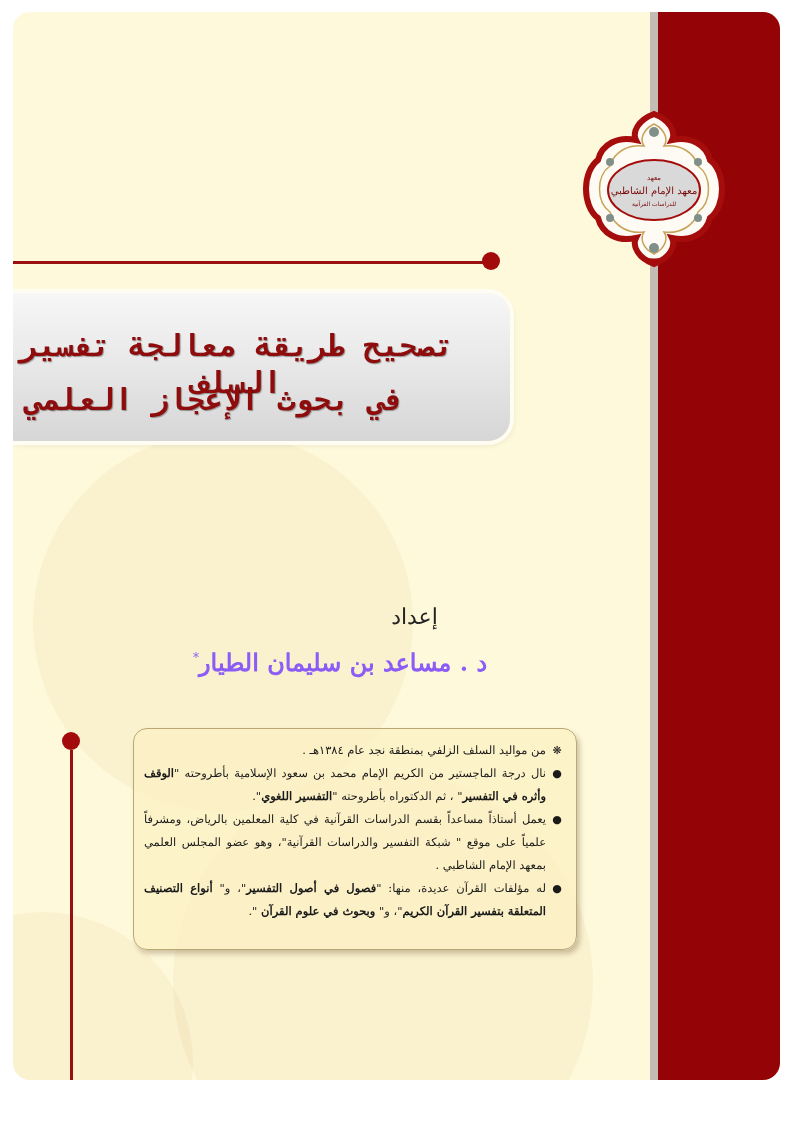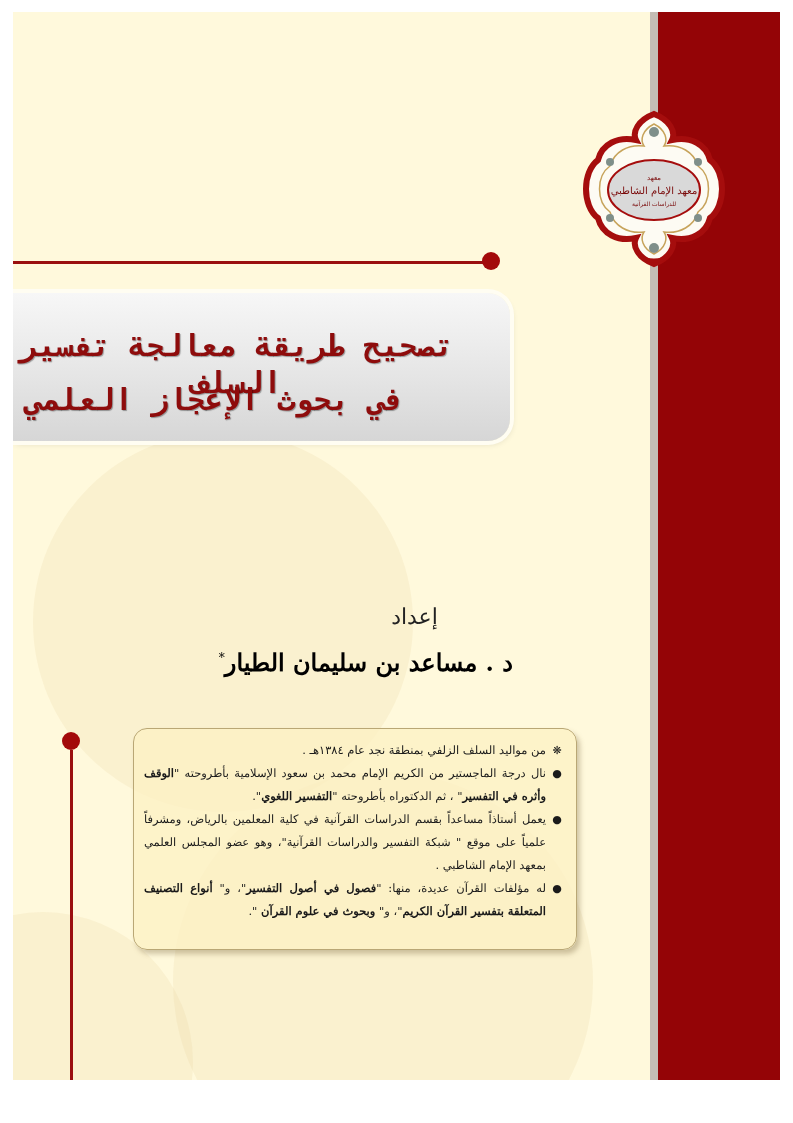--- a/index.html
+++ b/index.html
@@ -1,30 +1,30 @@
 <!DOCTYPE html>
 <html><head>
 <meta charset="utf-8">
 <style>
   html, body { margin:0; padding:0; background:#ffffff; }
   body { width:793px; height:1123px; position:relative; overflow:hidden; font-family:"DejaVu Serif", serif; }
-  .page { position:absolute; left:13px; top:12px; width:767px; height:1068px; background:#fff9dc; overflow:hidden; }
+  .page { position:absolute; left:13px; top:12px; width:767px; height:1068px; background:#fff9dc; overflow:hidden;border-radius:17px; }
   .bg-swirl { position:absolute; border-radius:50%; background:rgba(225,205,150,0.18); }
   .grey-strip { position:absolute; left:637px; top:0; width:8px; height:1068px; background:#c4bcb4; }
   .red-band { position:absolute; left:645px; top:0; width:122px; height:1068px; background:#940406; }
   .emblem { position:absolute; left:567px; top:98px; width:148px; height:158px; }
   .h-line { position:absolute; left:0; top:249px; width:474px; height:3px; background:#9a0f0f; }
   .h-dot { position:absolute; left:469px; top:240px; width:18px; height:18px; border-radius:50%; background:#a30a0a; }
   .title-box { position:absolute; left:0; top:281px; width:497px; height:148px; border-radius:0 22px 22px 0;
      background:linear-gradient(180deg,#f7f7f7 0%,#e4e4e4 60%,#d6d6d6 100%); box-shadow:0 0 0 4px #fffdf2, 2px 3px 6px rgba(0,0,0,0.12); }
   .title-line { position:absolute; right:50px; left:0; text-align:center; direction:rtl; color:#8e0c0c; font-family:Liberation Mono, monospace; font-weight:bold; font-size:30px; text-shadow:1px 1px 1px rgba(0,0,0,0.35);margin-top:11px; }
   .title-line.l1 { top:24px; }
   .title-line.l2 { top:78px; right:95px; }
   .prepared { position:absolute; left:0; width:767px; top:592px; text-align:center; direction:rtl; font-size:22px; color:#222; padding-left:36px; box-sizing:border-box; }
-  .author { position:absolute; left:180px; width:320px; top:636px; text-align:right; direction:rtl; font-size:24px; font-weight:bold; color:#000000; }
+  .author { position:absolute; left:180px; width:320px; top:636px; text-align:left; direction:rtl; font-size:24px; font-weight:bold; color:#8b5cf6; }
   .author sup { font-size:12px; font-weight:normal; }
   .v-line { position:absolute; left:57px; top:738px; width:3px; height:340px; background:#9a0f0f; }
   .v-dot { position:absolute; left:49px; top:720px; width:18px; height:18px; border-radius:50%; background:#a30a0a; }
   .bio-box { position:absolute; left:120px; top:716px; width:444px; height:222px; border:1px solid #b9a775; border-radius:14px;
      background:rgba(252,240,195,0.75); box-shadow:3px 4px 5px rgba(120,100,60,0.35); direction:rtl; padding:10px 12px 8px 10px; box-sizing:border-box; }
   .bio-item { font-size:11.5px; line-height:23px; color:#1a1a1a; padding-right:18px; position:relative; text-align:justify; }
   .bio-item .bullet { position:absolute; right:0; top:0; width:14px; text-align:center; font-size:11px; }
   .bio-item b { font-weight:bold; }
 </style>
 </head>

